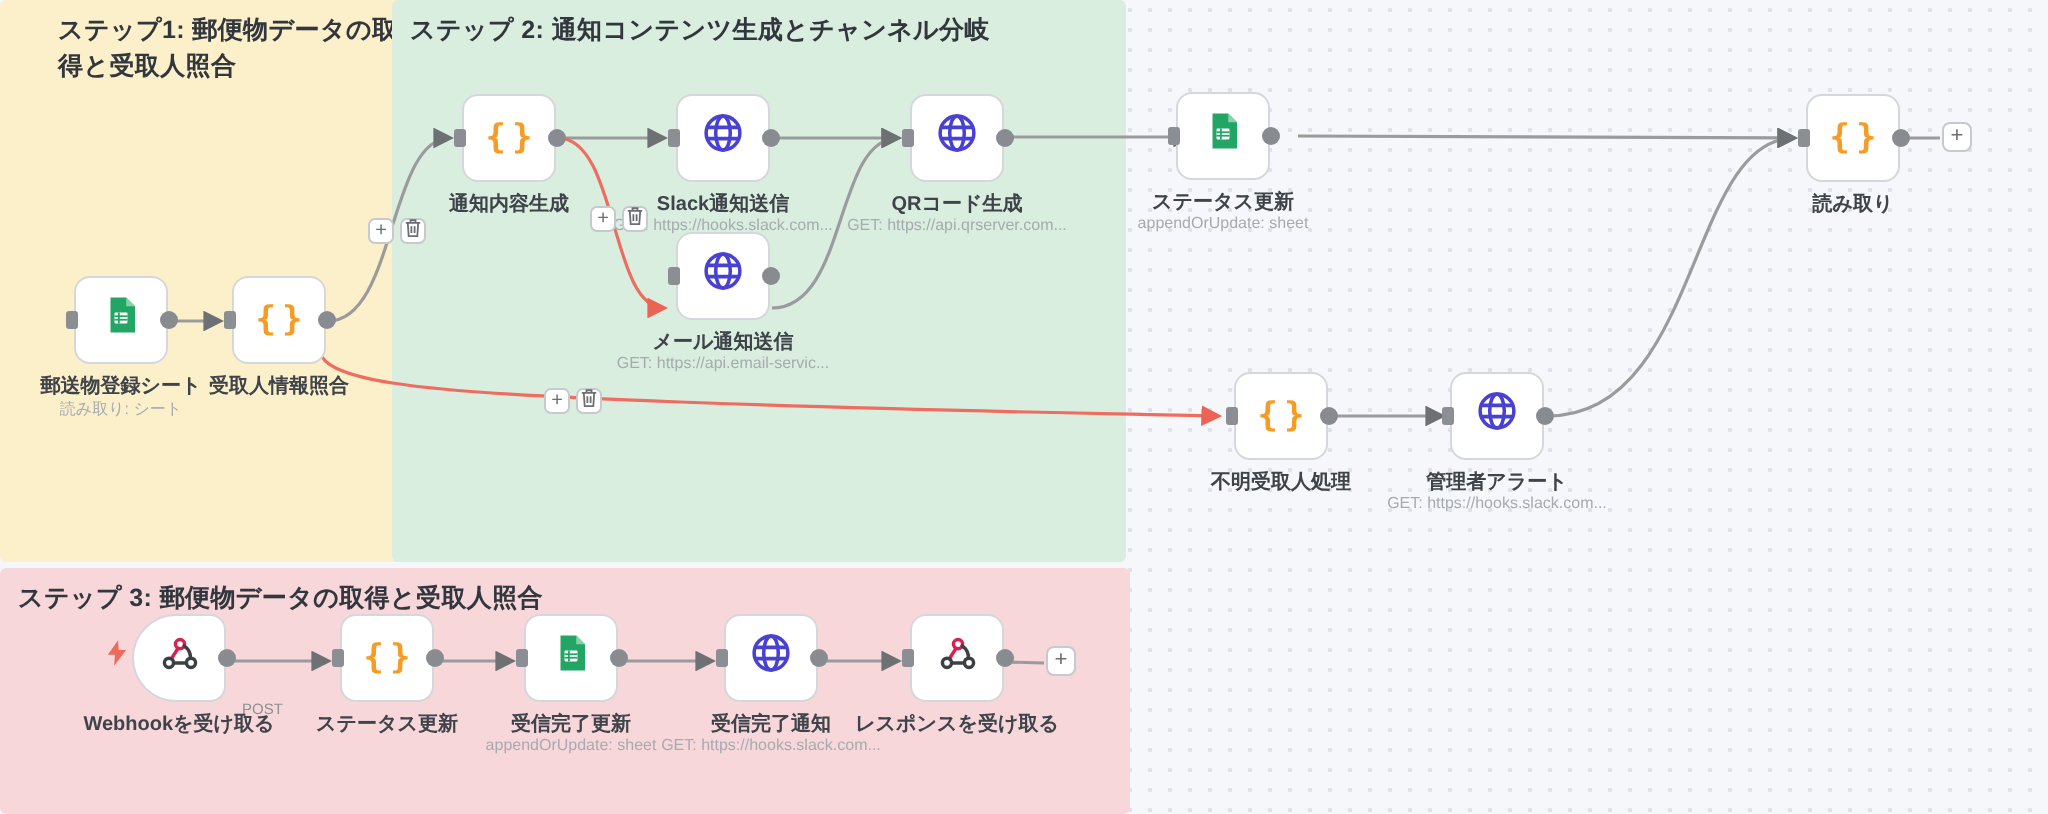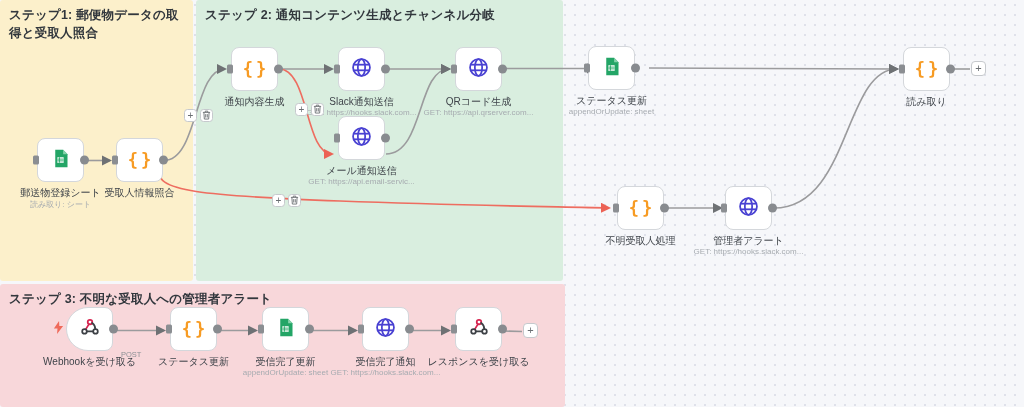--- a/index.html
+++ b/index.html
@@ -15,21 +15,21 @@
     background-image:radial-gradient(#dfe1ea 1px, transparent 1.2px);
     background-size:10px 10px;
   }
   
   .region{position:absolute;border-radius:3px;}
   .region .region-title{
     margin:0;padding:6px 8px 0 9px;
     font-size:12.5px;font-weight:bold;color:#32373d;
     line-height:1.45;letter-spacing:.2px;
   }
-  .region-step1{left:0;top:0;width:193px;height:281px;background:#fcf0cb;}
+  .region-step1{left:0;top:0;width:193px;height:281px;background:#fcf0cb;padding-left:20px;}
   .region-step2{left:196px;top:0;width:367px;height:281px;background:#d9eedf;}
   .region-step4{left:565px;top:0;width:459px;height:281px;background:#d6e3f2;}
   .region-step3{left:0;top:284px;width:565px;height:123px;background:#f8d7da;}
   
   #wires{position:absolute;left:0;top:0;z-index:2;}
   
   .node{
     position:absolute;z-index:3;
     width:47px;height:44px;
     background:#ffffff;
@@ -43,21 +43,21 @@
     position:absolute;left:-5px;top:50%;transform:translateY(-50%);
     width:6px;height:9px;background:#8b8e92;border-radius:1.5px;
   }
   .node .port-out{
     position:absolute;right:-5.5px;top:50%;transform:translateY(-50%);
     width:9px;height:9px;background:#888b8f;border-radius:50%;
   }
   .node-label{
     position:absolute;z-index:3;top:100%;left:50%;transform:translateX(-50%);
     margin-top:5px;white-space:nowrap;
-    font-size:10px;font-weight:400;color:#3f444a;
+    font-size:10px;font-weight:700;color:#3f444a;
   }
   .node-subtitle{
     position:absolute;z-index:3;top:100%;left:50%;transform:translateX(-50%);
     margin-top:18px;white-space:nowrap;
     font-size:8px;color:#a6abb0;text-align:center;
   }
   .brace{
     font-family:"DejaVu Sans Mono","Liberation Mono",monospace;
     font-weight:bold;font-size:17px;letter-spacing:3px;color:#f79b23;
     padding-left:3px;
@@ -83,21 +83,21 @@
 
 <div id="canvas">
 
   <div class="region region-step1">
     <h2 class="region-title">ステップ1: 郵便物データの取得と受取人照合</h2>
   </div>
   <div class="region region-step2">
     <h2 class="region-title">ステップ 2: 通知コンテンツ生成とチャンネル分岐</h2>
   </div>
   <div class="region region-step3">
-    <h2 class="region-title">ステップ 3: 不明な受取人への管理者アラート</h2>
+    <h2 class="region-title">ステップ 3: 郵便物データの取得と受取人照合</h2>
   </div>
 
   <svg id="wires" width="1024" height="407">
     <defs>
       <marker id="arrG" viewBox="0 0 10 10" refX="8" refY="5" markerWidth="6.5" markerHeight="6.5" orient="auto-start-reverse">
         <path d="M0 0 L10 5 L0 10 z" fill="#6e7174"></path>
       </marker>
       <marker id="arrR" viewBox="0 0 10 10" refX="8" refY="5" markerWidth="6.5" markerHeight="6.5" orient="auto-start-reverse">
         <path d="M0 0 L10 5 L0 10 z" fill="#ec6255"></path>
       </marker>

